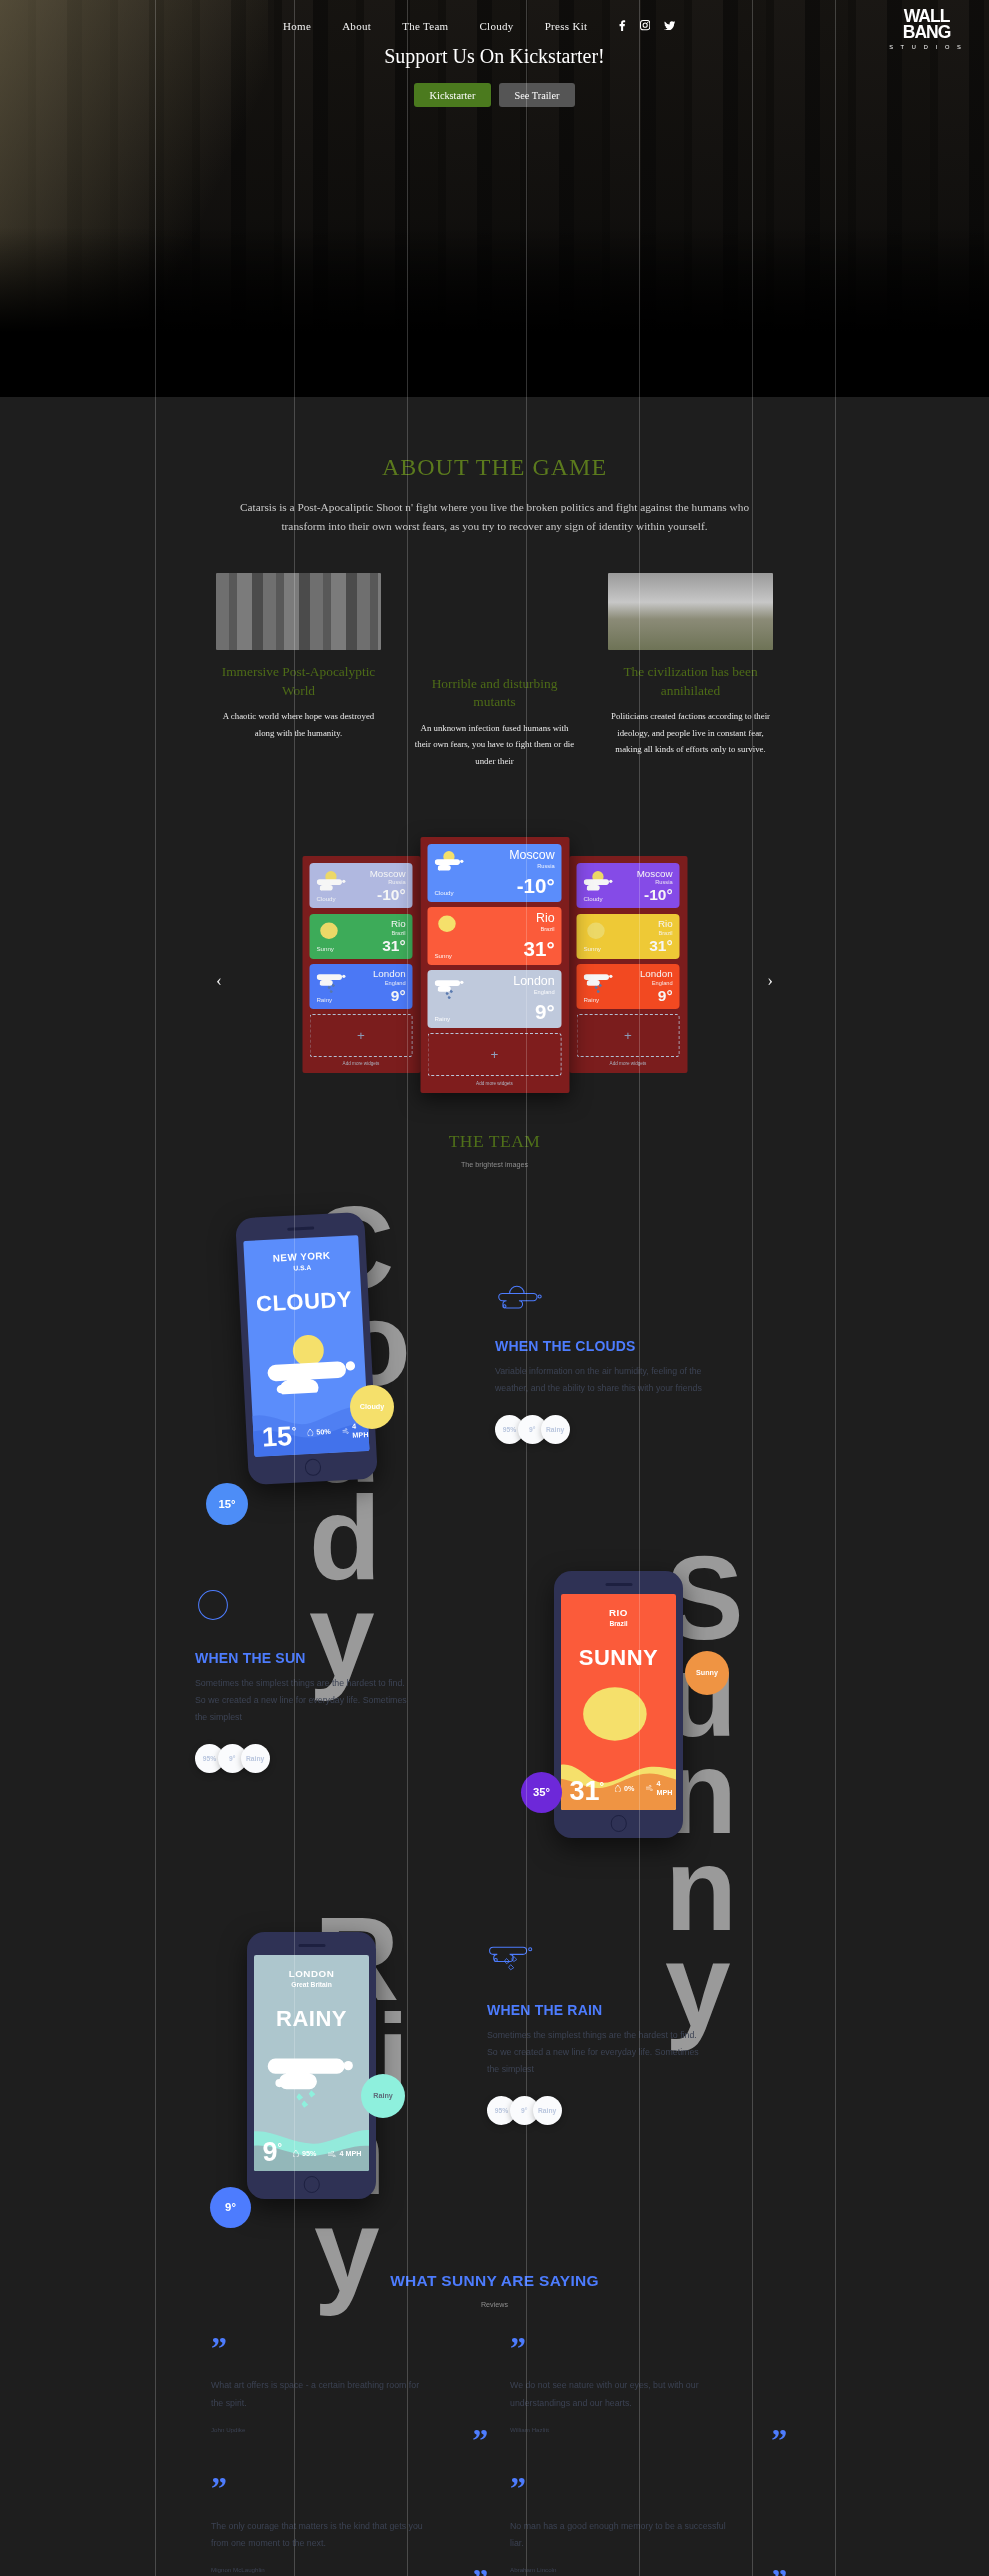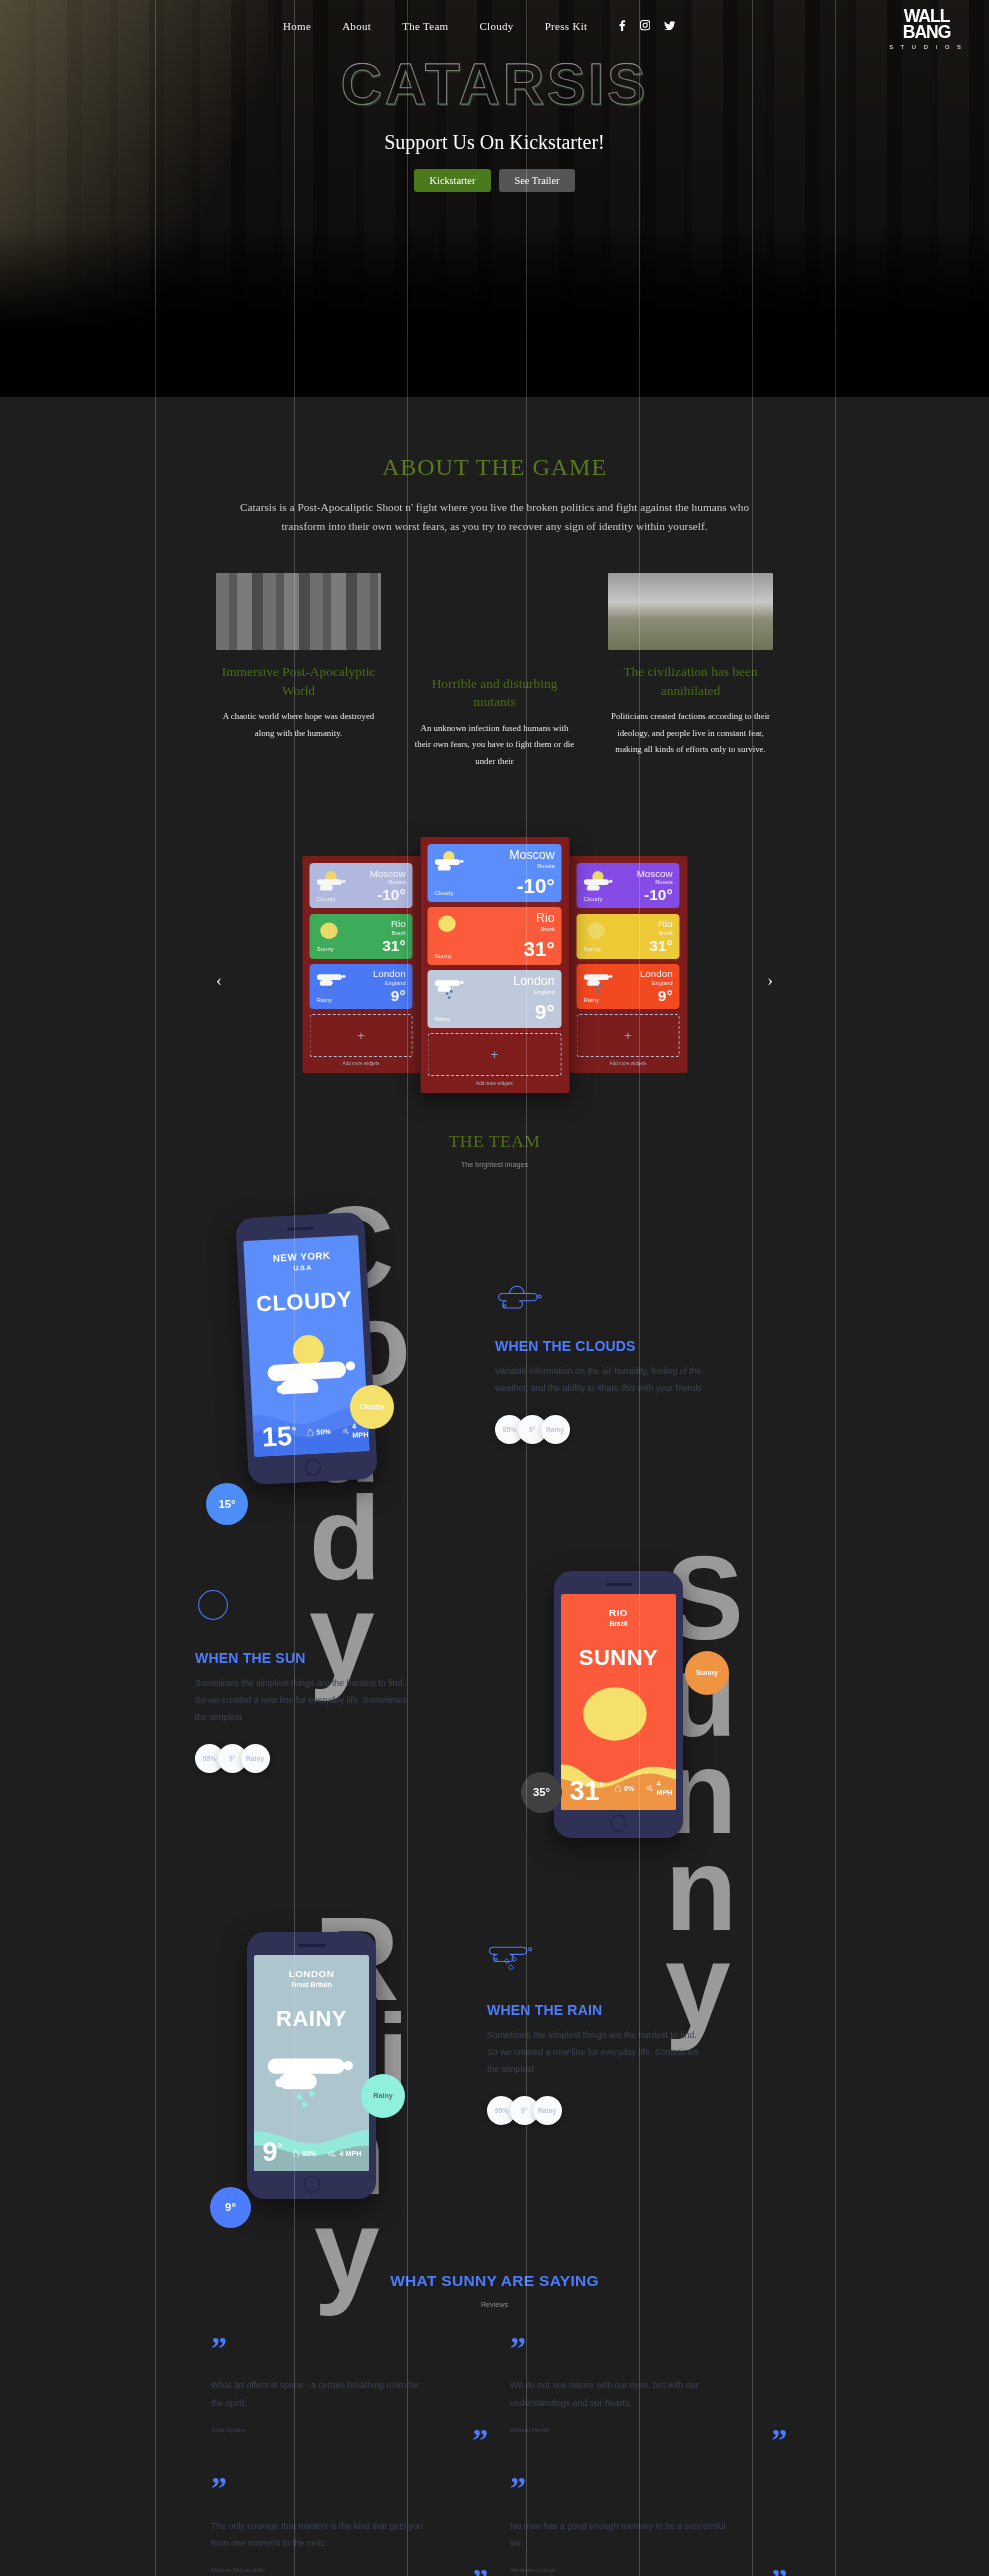--- a/index.html
+++ b/index.html
@@ -192,21 +192,20 @@
         </span>
       </div>
     </nav>
 
     <div class="brand">
       <div class="brand-mark">WALL</div>
       <div class="brand-mark">BANG</div>
       <div class="brand-sub">S T U D I O S</div>
     </div>
 
-    <h1 class="hero-title">CATARSIS</h1>
     <div class="hero-sub">Support Us On Kickstarter!</div>
     <div class="hero-btns">
       <button class="btn btn-green">Kickstarter</button>
       <button class="btn btn-gray">See Trailer</button>
     </div>
   </section>
 
   <section class="about">
     <h2>ABOUT THE GAME</h2>
     <p>Catarsis is a Post-Apocaliptic Shoot n' fight where you live the broken politics and fight against the humans who transform into their own worst fears, as you try to recover any sign of identity within yourself.</p>
@@ -464,21 +463,21 @@
                   <path d="M0 4h9a2 2 0 1 0-2-2M0 8h12a2 2 0 1 1-2 2" fill="none" stroke="#fff" stroke-width="1.4"></path>
                 </svg>
               <b>4 MPH</b>
               </span>
           </div>
         </div>
       </div>
       <div class="home"></div>
     </div>
     <div class="bubble" style="left:685px;top:121px;width:44px;height:44px;background:#ef9443;color:#fff;font-size:7.2px">Sunny</div>
-    <div class="bubble" style="left:521px;top:242px;width:41px;height:41px;background:#404040;color:#fff;font-size:11.3px">35°</div>
+    <div class="bubble" style="left:521px;top:242px;width:41px;height:41px;background:#6d28d9;color:#fff;font-size:11.3px">35°</div>
 
     <div class="txtblk" style="left:195px;top:57px;">
       <svg width="36" height="36" viewBox="0 0 70 70">
         <circle cx="35" cy="35" r="28" fill="none" stroke="#4d7cfe" stroke-width="2"></circle>
       </svg>
       <h3>WHEN THE SUN</h3>
       <p>Sometimes the simplest things are the hardest to find. So we created a new line for everyday life. Sometimes the simplest</p>
       <div class="pills">
         <div class="pill">95%</div>
         <div class="pill">9°</div>

